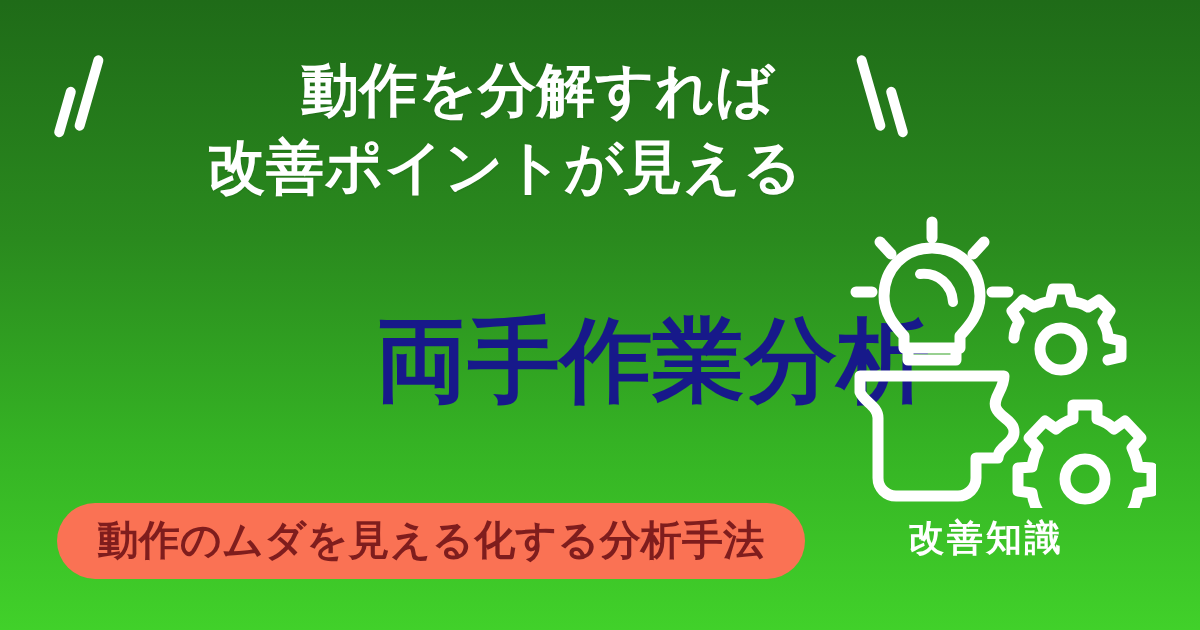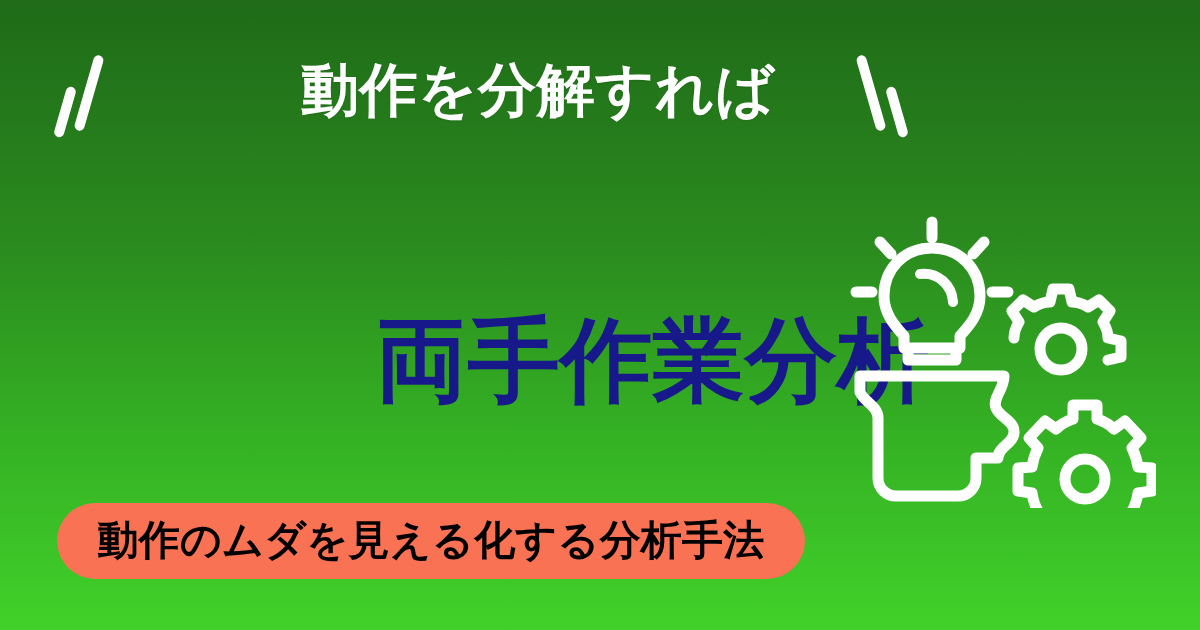--- a/index.html
+++ b/index.html
@@ -96,21 +96,21 @@
     top: 503px;
     width: 748px;
     height: 76px;
     background: #fa7254;
     border-radius: 38px;
     display: flex;
     align-items: center;
     justify-content: center;
   }
   .badge-text {
-    color: #000000;
+    color: #7f1d1d;
     font-size: 41px;
     font-weight: 700;
     line-height: 1;
     letter-spacing: 0.005em;
     white-space: nowrap;
     position: relative;
     top: -1px;
   }
 
   
@@ -147,20 +147,21 @@
     <span class="slash-stroke s2"></span>
   </div>
 
   <div class="slashes right">
     <span class="slash-stroke s1"></span>
     <span class="slash-stroke s2"></span>
   </div>
 
   <div class="headline">
     <span class="hl-line hl-line-1">動作を分解すれば</span>
+    <span class="hl-line hl-line-2">改善ポイントが見える</span>
   </div>
 
   <div class="main-title">両手作業分析</div>
 
   <div class="badge">
     <span class="badge-text">動作のムダを見える化する分析手法</span>
   </div>
 
   <div class="illustration">
     <svg viewBox="0 0 320 300" xmlns="http://www.w3.org/2000/svg" fill="none" stroke="#ffffff" stroke-width="11" stroke-linecap="round" stroke-linejoin="round">
@@ -191,14 +192,15 @@
       <path d="M237 211 L237 197 L261 197 L261 211 C267 213 273 216 278 221 L289 213 L305 230 L296 240
                C299 246 301 252 302 259 L316 260 L316 283 L302 285 C301 292 299 298 296 303 L305 314
                L289 330 L278 322 C273 326 267 330 261 332 L261 345 L237 345 L237 332
                C231 330 225 326 220 322 L209 330 L193 314 L202 303 C199 298 197 292 196 285
                L182 283 L182 260 L196 259 C197 252 199 246 202 240 L193 230 L209 213 L220 221
                C225 216 231 213 237 211 Z"></path>
       <circle cx="249" cy="271" r="20"></circle>
     </svg>
   </div>
 
+  <div class="illustration-caption">改善知識</div>
 
 </div>
 
 </body></html>

